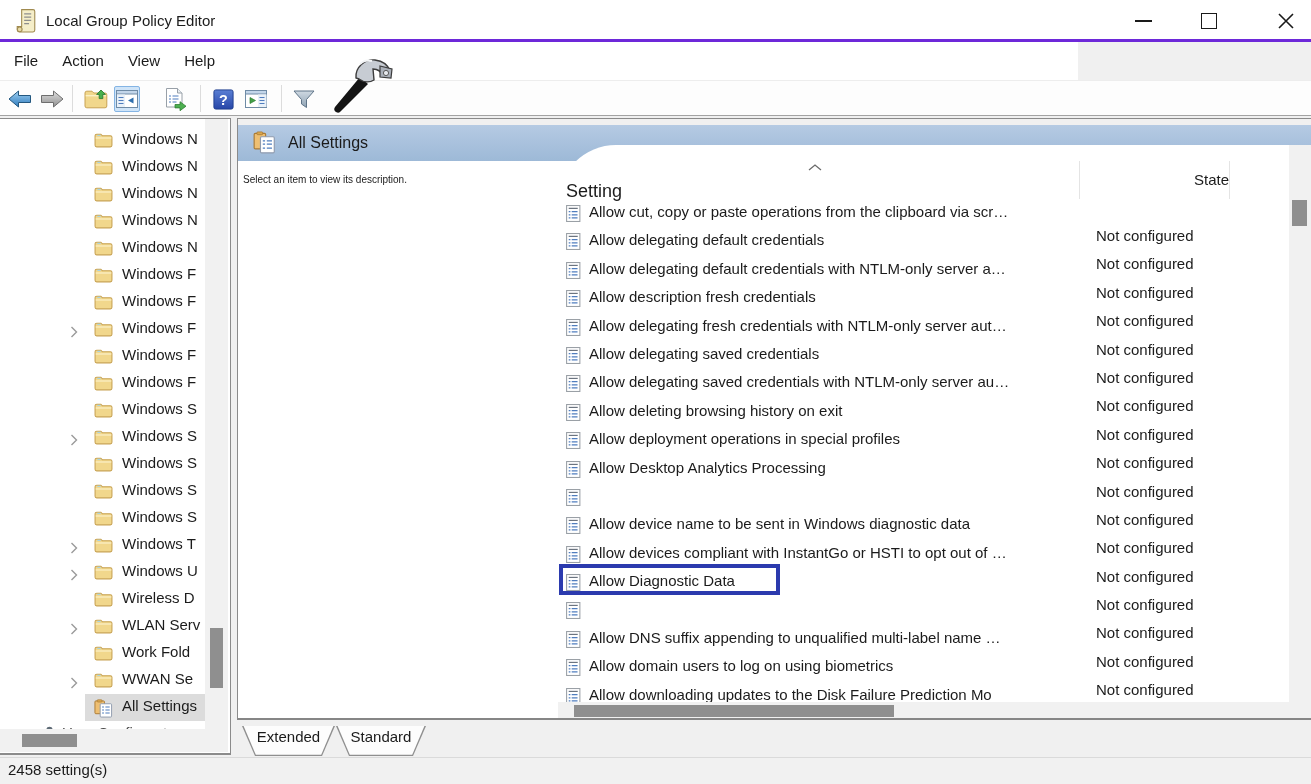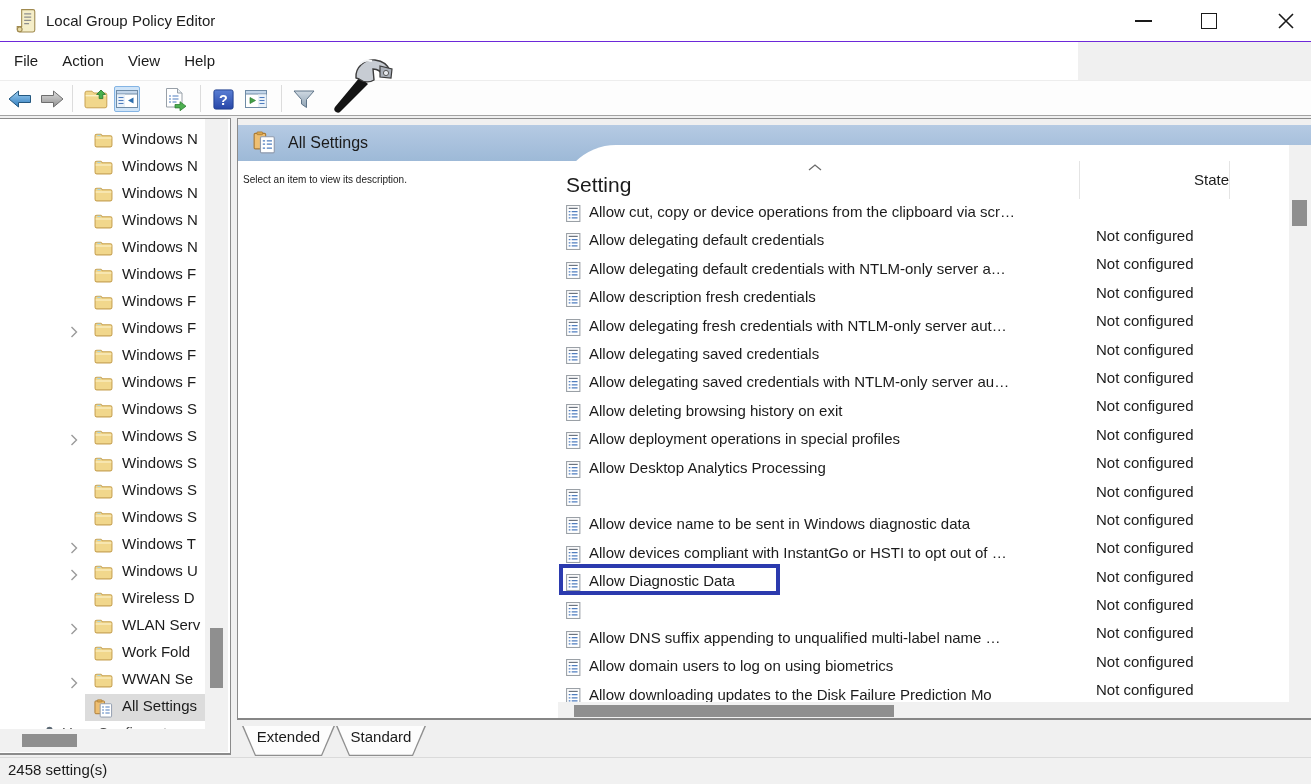--- a/index.html
+++ b/index.html
@@ -3,21 +3,21 @@
 <meta charset="utf-8">
 <style>
   * { margin:0; padding:0; box-sizing:border-box; }
   html,body { width:1311px; height:784px; }
   body {
     font-family:"Liberation Sans","DejaVu Sans",sans-serif;
     font-size:15px; color:#1b1b1b; background:#f0f0f0; overflow:hidden; position:relative;
   }
 
   
-  .titlebar { position:absolute; top:0; left:0; width:1311px; height:42px; background:#ffffff; border-bottom:1px solid #6d28d9; }
+  .titlebar { position:absolute; top:0; left:0; width:1311px; height:42px; background:#ffffff; border-bottom:3px solid #6d28d9; }
   .titlebar .app-icon { position:absolute; left:15px; top:8px; }
   .titlebar .title { position:absolute; left:46px; top:0; line-height:42px; font-size:15px; }
   .winbtn { position:absolute; top:0; width:46px; height:42px; display:flex; align-items:center; justify-content:center; }
   .winbtn-min { left:1120px; } .winbtn-max { left:1186px; } .winbtn-close { left:1263px; }
   .minbar { width:17px; height:2px; background:#1a1a1a; }
   .maxbox { width:16px; height:16px; border:1.6px solid #1a1a1a; }
 
   
   .menubar { position:absolute; top:42px; left:0; width:1078px; height:38px; background:#ffffff; display:flex; align-items:center; }
   .menu-item { padding:0 12px; height:38px; line-height:38px; }
@@ -54,21 +54,21 @@
     border-top:1px solid #8b8b8b; border-left:1px solid #8b8b8b; border-bottom:2px solid #868686; overflow:hidden; }
   .top-strip { position:absolute; left:0; top:0; width:1073px; height:6px; background:#f0f0f0; }
   .blue-bar { position:absolute; left:0; top:6px; width:1073px; height:36px;
     background:linear-gradient(#b5cae3,#9db9d7); }
   .blue-bar .h-icon { position:absolute; left:15px; top:6px; }
   .blue-bar .h-title { position:absolute; left:50px; top:0; line-height:36px; font-size:16px; }
   .descr { position:absolute; left:5px; top:55px; width:310px; font-size:10px; }
 
   .list-panel { position:absolute; left:320px; top:26px; width:731px; height:557px; background:#fff;
     border-top-left-radius:58px; overflow:hidden; }
-  .col-setting { position:absolute; left:8px; top:28px; font-size:21px; }
+  .col-setting { position:absolute; left:8px; top:36px; font-size:18px; }
   .col-state { position:absolute; left:522px; top:26px; width:149px; text-align:right; font-size:15px; }
   .sort-chev { position:absolute; left:250px; top:12px; }
   .col-sep { position:absolute; top:16px; width:1px; height:38px; background:#e4e4e4; }
   .sep1 { left:521px; } .sep2 { left:671px; }
 
   .list-rows { position:absolute; left:0; top:54px; width:731px; height:503px; overflow:hidden; }
   .list-row { position:relative; height:28.4px; width:731px; }
   .l-icon { position:absolute; left:7px; top:6px; }
   .l-label { position:absolute; left:31px; top:4px; width:482px; white-space:nowrap; overflow:hidden; }
   .l-state { position:absolute; left:538px; top:4px; width:150px; white-space:nowrap;margin-top:24px; }
@@ -572,21 +572,21 @@
         <div class="list-row">
     <span class="l-icon">
       <svg width="17" height="17" viewBox="0 0 16 16">
         <rect x="1.5" y="0.5" width="12.5" height="15" fill="#fff" stroke="#9aa0a6"></rect>
         <path d="M3.5 3.2 h8.5" stroke="#6b7480" stroke-width="1.1"></path>
         <g stroke="#4f7dbe" stroke-width="1.2">
           <path d="M3.5 6.2 h1.6 M6.3 6.2 h5.5 M3.5 9.2 h1.6 M6.3 9.2 h5.5 M3.5 12.2 h1.6 M6.3 12.2 h5.5"></path>
         </g>
       </svg>
     </span>
-    <span class="l-label">Allow cut, copy or device operations from the clipboard via scr…</span>
+    <span class="l-label">Allow cut, copy or paste operations from the clipboard via scr…</span>
     <span class="l-state">Not configured</span>
   </div>
           <div class="list-row">
     <span class="l-icon">
       <svg width="17" height="17" viewBox="0 0 16 16">
         <rect x="1.5" y="0.5" width="12.5" height="15" fill="#fff" stroke="#9aa0a6"></rect>
         <path d="M3.5 3.2 h8.5" stroke="#6b7480" stroke-width="1.1"></path>
         <g stroke="#4f7dbe" stroke-width="1.2">
           <path d="M3.5 6.2 h1.6 M6.3 6.2 h5.5 M3.5 9.2 h1.6 M6.3 9.2 h5.5 M3.5 12.2 h1.6 M6.3 12.2 h5.5"></path>
         </g>

